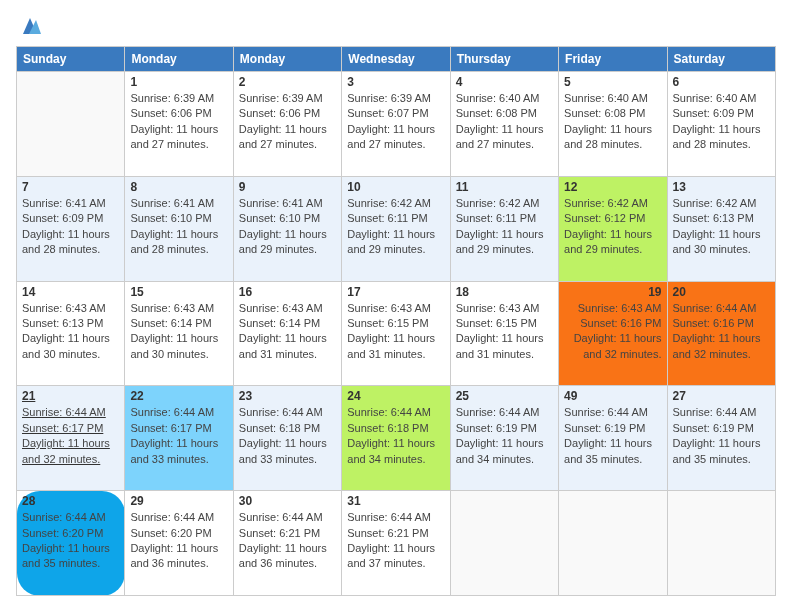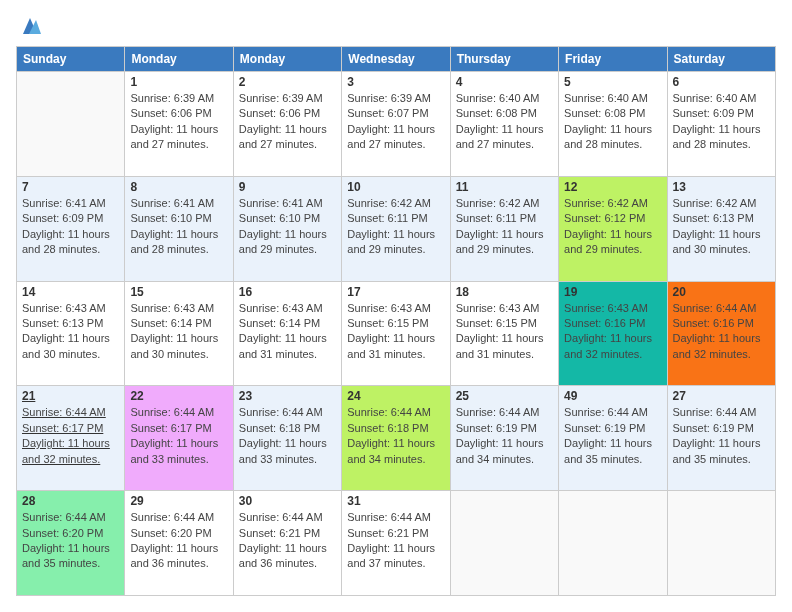--- a/index.html
+++ b/index.html
@@ -259,21 +259,21 @@
 Daylight: 11 hours
 and 31 minutes.</div>
           </td>
           <td style="background: rgb(255, 255, 255);">
             <span class="day-number">18</span>
             <div class="day-info" style="white-space: pre-line;">Sunrise: 6:43 AM
 Sunset: 6:15 PM
 Daylight: 11 hours
 and 31 minutes.</div>
           </td>
-          <td style="background: #14b8a6;">
+          <td style="background: #f97316; text-align: right;">
             <span class="day-number">19</span>
             <div class="day-info" style="white-space: pre-line;">Sunrise: 6:43 AM
 Sunset: 6:16 PM
 Daylight: 11 hours
 and 32 minutes.</div>
           </td>
           <td style="background: #f97316;">
             <span class="day-number">20</span>
             <div class="day-info" style="white-space: pre-line;">Sunrise: 6:44 AM
 Sunset: 6:16 PM
@@ -282,21 +282,21 @@
           </td>
         </tr>
         <tr>
           <td style="background: rgb(234, 242, 251); text-decoration: underline;">
             <span class="day-number">21</span>
             <div class="day-info" style="white-space: pre-line;">Sunrise: 6:44 AM
 Sunset: 6:17 PM
 Daylight: 11 hours
 and 32 minutes.</div>
           </td>
-          <td style="background: #f0abfc;">
+          <td style="background: #7dd3fc;">
             <span class="day-number">22</span>
             <div class="day-info" style="white-space: pre-line;">Sunrise: 6:44 AM
 Sunset: 6:17 PM
 Daylight: 11 hours
 and 33 minutes.</div>
           </td>
           <td style="background: rgb(234, 242, 251);">
             <span class="day-number">23</span>
             <div class="day-info" style="white-space: pre-line;">Sunrise: 6:44 AM
 Sunset: 6:18 PM
@@ -326,21 +326,21 @@
           </td>
           <td style="background: rgb(234, 242, 251);">
             <span class="day-number">27</span>
             <div class="day-info" style="white-space: pre-line;">Sunrise: 6:44 AM
 Sunset: 6:19 PM
 Daylight: 11 hours
 and 35 minutes.</div>
           </td>
         </tr>
         <tr>
-          <td style="background: #86efac;">
+          <td style="background: #0ea5e9; border-radius: 23px;">
             <span class="day-number">28</span>
             <div class="day-info" style="white-space: pre-line;">Sunrise: 6:44 AM
 Sunset: 6:20 PM
 Daylight: 11 hours
 and 35 minutes.</div>
           </td>
           <td style="background: rgb(255, 255, 255);">
             <span class="day-number">29</span>
             <div class="day-info" style="white-space: pre-line;">Sunrise: 6:44 AM
 Sunset: 6:20 PM

